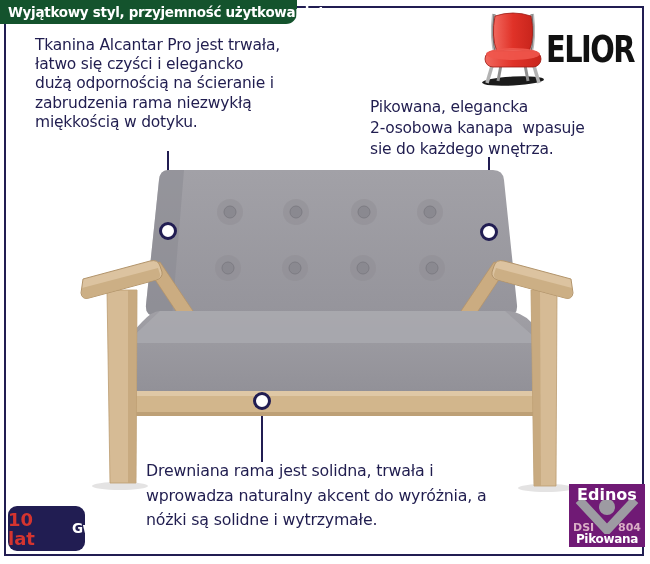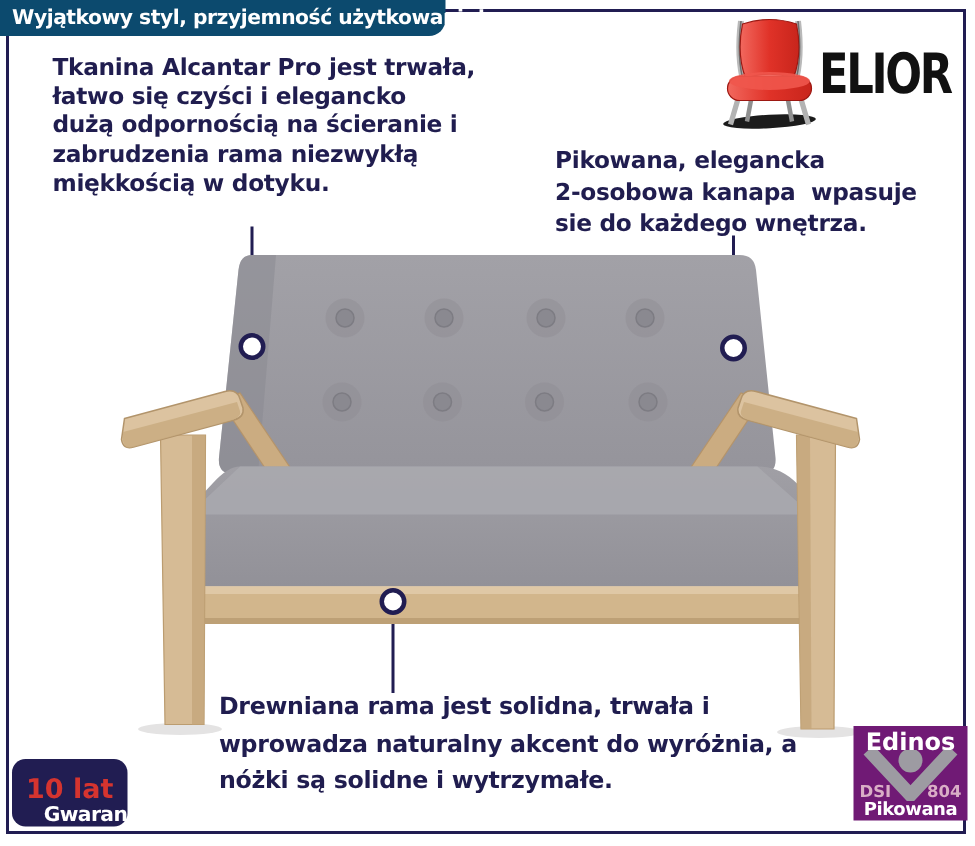--- a/index.html
+++ b/index.html
@@ -5,26 +5,26 @@
   html,body{margin:0;padding:0;background:#fff;}
   #stage{position:relative;width:650px;height:564px;background:#ffffff;overflow:hidden;
          font-family:"DejaVu Sans","Liberation Sans",sans-serif;}
   
   .frame-line{position:absolute;background:#211d52;}
   #frame-top{left:4px;top:6px;width:640px;height:2px;}
   #frame-left{left:4px;top:6px;width:2px;height:550px;}
   #frame-right{left:642px;top:6px;width:2px;height:550px;}
   #frame-bottom{left:4px;top:554px;width:640px;height:2px;}
   
-  #banner{position:absolute;left:0;top:0;width:297px;height:24px;background:#0c4a6e;
+  #banner{position:absolute;left:0;top:0;width:297px;height:24px;background:#14532d;
           border-bottom-right-radius:11px;z-index:5;display:flex;align-items:center;}
   #banner span{color:#ffffff;font-weight:bold;font-size:13.5px;letter-spacing:-0.3px;
           padding-left:8px;white-space:nowrap;}
   
-  .txt{position:absolute;color:#201d4f;font-weight:bold;}
+  .txt{position:absolute;color:#201d4f;font-weight:normal;}
   .txt div{white-space:pre;}
   #fabric-text{left:35px;top:36px;font-size:15.5px;line-height:19.2px;letter-spacing:-0.2px;}
   #design-text{left:370px;top:97px;font-size:15.5px;line-height:20.8px;letter-spacing:-0.2px;}
   #frame-text{left:146px;top:459px;font-size:15.8px;line-height:24.5px;letter-spacing:-0.2px;}
   
   .pin-line{position:absolute;width:2px;background:#211d52;}
   #line-fabric{left:167px;top:151px;height:73px;}
   #line-design{left:488px;top:157px;height:68px;}
   #line-frame{left:261px;top:408px;height:54px;}
   .pin-dot{position:absolute;width:12px;height:12px;border-radius:50%;
@@ -32,21 +32,21 @@
   #dot-fabric{left:159px;top:222px;}
   #dot-design{left:480px;top:223px;}
   #dot-frame{left:253px;top:392px;}
   
   #brand{position:absolute;left:480px;top:10px;width:165px;height:80px;}
   #brand-chair{position:absolute;left:0;top:0;}
   #brand-name{position:absolute;left:66px;top:18px;font-size:37px;font-weight:bold;color:#111111;
               transform:scaleX(0.78);transform-origin:left center;letter-spacing:-2px;}
   
   #warranty-badge{position:absolute;left:8px;top:506px;width:77px;height:45px;background:#211d52;
-                  border-radius:9px;z-index:6;display:flex;flex-direction:column;align-items:center;justify-content:flex-end;}
+                  border-radius:9px;z-index:6;display:flex;flex-direction:row;align-items:center;justify-content:flex-start;}
   #warranty-line1{color:#d5342f;font-weight:bold;font-size:18px;line-height:19px;}
   #warranty-line2{color:#ffffff;font-weight:bold;font-size:13.5px;line-height:15px;letter-spacing:-0.4px;margin-left:37px;}
   
   #edinos-badge{position:absolute;left:569px;top:484px;width:76px;height:63px;background:#701a75;z-index:6;}
   #edinos-name{position:absolute;left:0;top:1px;width:100%;text-align:center;color:#ffffff;
                font-weight:bold;font-size:16px;}
   #edinos-left{position:absolute;left:4px;top:37px;color:#d9aec6;font-weight:bold;font-size:11px;text-align:right;}
   #edinos-right{position:absolute;right:4px;top:37px;color:#d9aec6;font-weight:bold;font-size:11px;}
   #edinos-bottom{position:absolute;left:0;bottom:1px;width:100%;text-align:center;color:#ffffff;
                font-weight:bold;font-size:12px;letter-spacing:-0.3px;}

